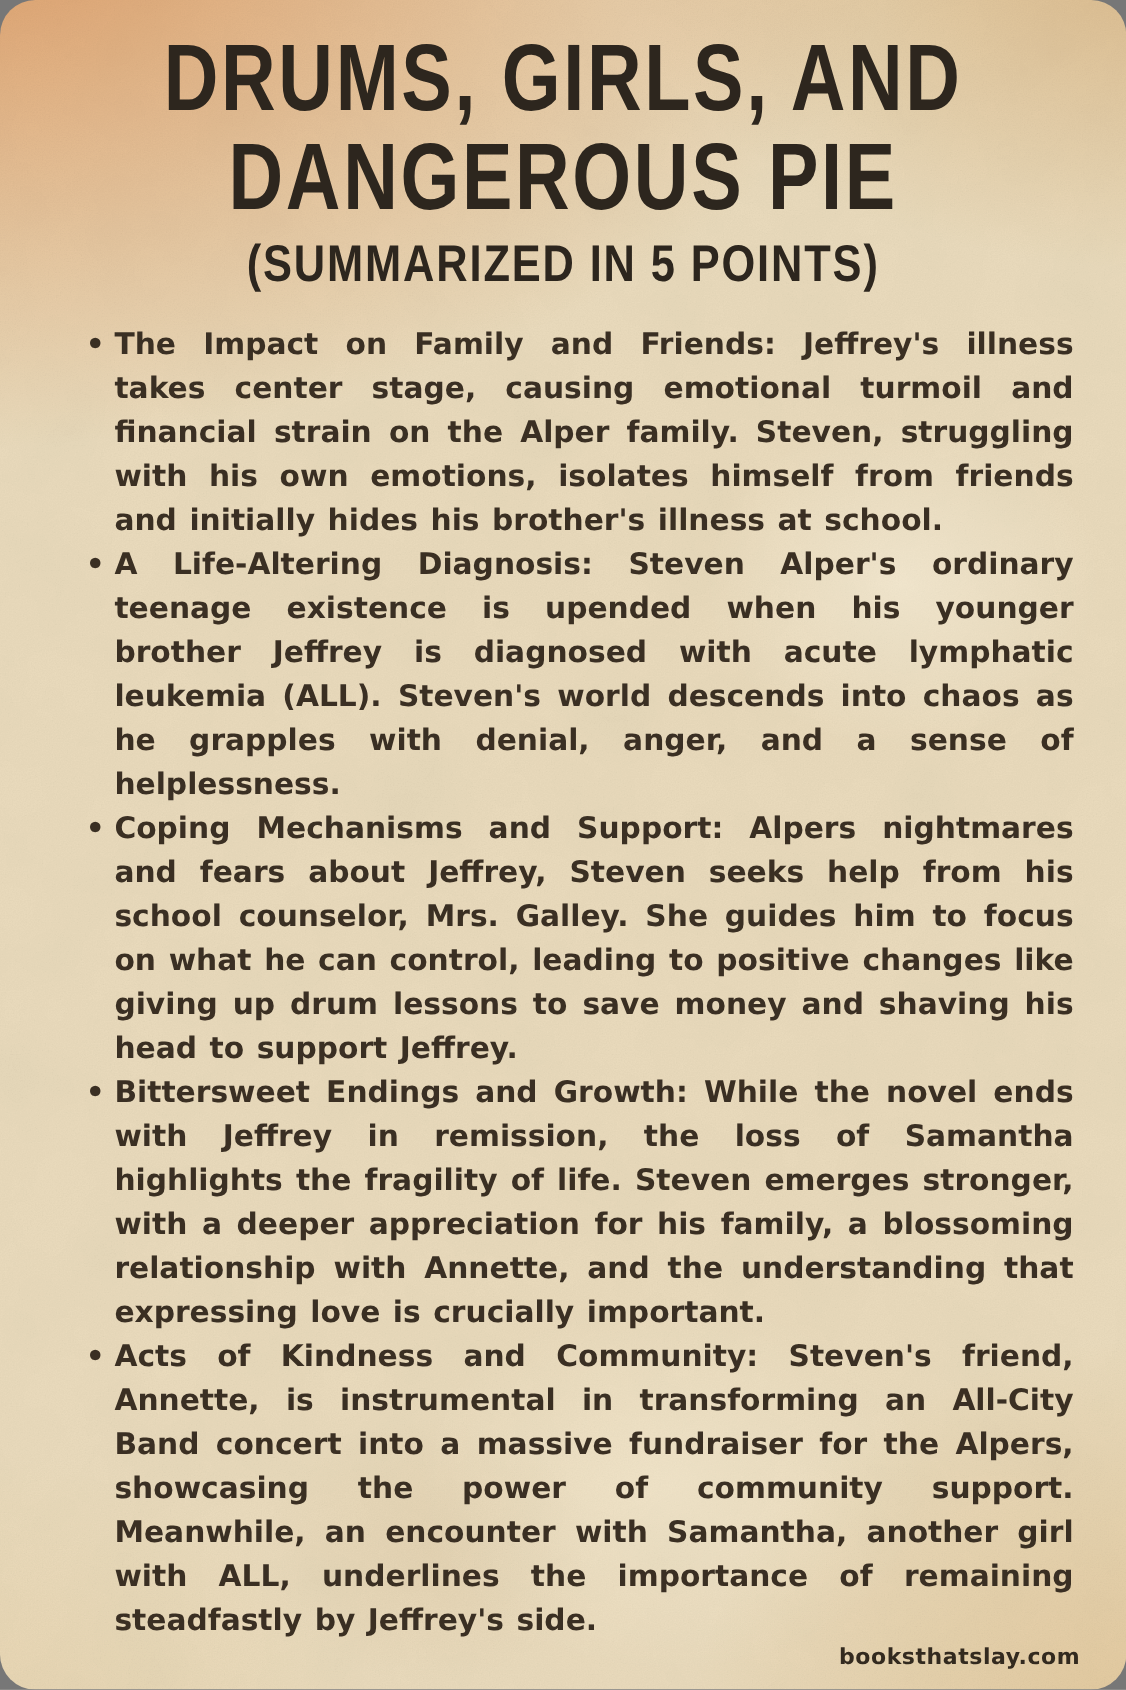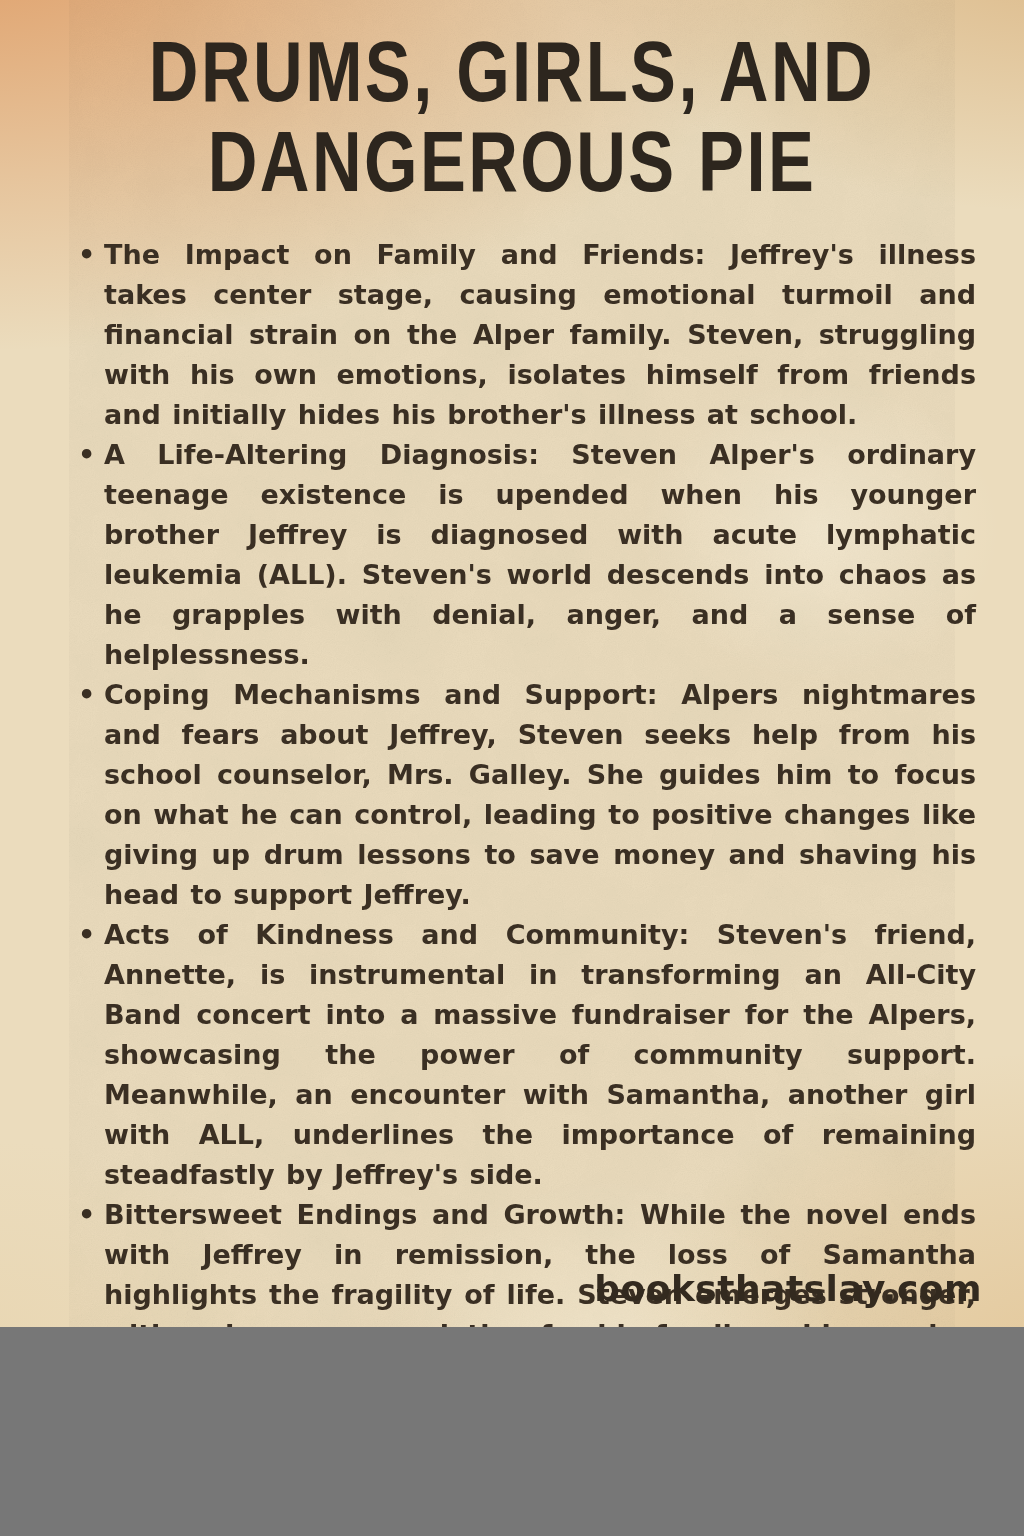--- a/index.html
+++ b/index.html
@@ -3,30 +3,31 @@
 <meta charset="utf-8">
 <style>
   html, body {
     margin: 0;
     padding: 0;
     background: #777;
   }
   .poster {
     position: relative;
     width: 1024px;
-    height: 1327px;
+    height: 1536px;
     margin: 0 auto;
     overflow: hidden;
     background:
       radial-gradient(115% 44% at -5% -6%, rgba(214,110,38,0.58) 0%, rgba(214,118,48,0.22) 46%, rgba(214,118,48,0) 74%),
       radial-gradient(72% 30% at 104% -5%, rgba(198,134,60,0.42) 0%, rgba(198,134,60,0) 70%),
       radial-gradient(60% 34% at 103% 103%, rgba(212,162,92,0.34) 0%, rgba(212,162,92,0) 70%),
       radial-gradient(52% 26% at -3% 104%, rgba(226,198,148,0.28) 0%, rgba(226,198,148,0) 70%),
       #ebdcbd;
     font-family: "DejaVu Sans", sans-serif;
+    border-radius: 32px;
   }
   .texture {
     position: absolute;
     inset: 0;
     width: 100%;
     height: 100%;
     mix-blend-mode: multiply;
     pointer-events: none;
   }
   .stain {
@@ -93,21 +94,21 @@
     position: absolute;
     left: -26px;
     top: 0;
     font-size: 27px;
     color: #3a2f23;
   }
   .site-credit {
     position: absolute;
     right: 42px;
     bottom: 18px;
-    font-size: 36px;
+    font-size: 20px;
     font-weight: bold;
     color: #332a1f;
     letter-spacing: 0.5px;
   }
 </style>
 </head>
 <body>
 
 <div class="poster">
 
@@ -132,25 +133,28 @@
 
   <div class="stain stain-light-right"></div>
   <div class="stain stain-light-bottom"></div>
   <div class="stain stain-smudge"></div>
 
   <header>
     <h1 class="title">
       <span class="title-line">DRUMS, GIRLS, AND</span>
       <span class="title-line">DANGEROUS PIE</span>
     </h1>
+    <div class="subtitle">
+      <span class="subtitle-line">(SUMMARIZED IN 5 POINTS)</span>
+    </div>
   </header>
 
   <ul class="points">
     <li>The Impact on Family and Friends: Jeffrey's illness takes center stage, causing emotional turmoil and financial strain on the Alper family. Steven, struggling with his own emotions, isolates himself from friends and initially hides his brother's illness at school.</li>
     <li>A Life-Altering Diagnosis: Steven Alper's ordinary teenage existence is upended when his younger brother Jeffrey is diagnosed with acute lymphatic leukemia (ALL). Steven's world descends into chaos as he grapples with denial, anger, and a sense of helplessness.</li>
     <li>Coping Mechanisms and Support: Alpers nightmares and fears about Jeffrey, Steven seeks help from his school counselor, Mrs. Galley. She guides him to focus on what he can control, leading to positive changes like giving up drum lessons to save money and shaving his head to support Jeffrey.</li>
+    <li>Bittersweet Endings and Growth: While the novel ends with Jeffrey in remission, the loss of Samantha highlights the fragility of life. Steven emerges stronger, with a deeper appreciation for his family, a blossoming relationship with Annette, and the understanding that expressing love is crucially important.</li>
     <li>Acts of Kindness and Community: Steven's friend, Annette, is instrumental in transforming an All-City Band concert into a massive fundraiser for the Alpers, showcasing the power of community support. Meanwhile, an encounter with Samantha, another girl with ALL, underlines the importance of remaining steadfastly by Jeffrey's side.</li>
-    <li>Bittersweet Endings and Growth: While the novel ends with Jeffrey in remission, the loss of Samantha highlights the fragility of life. Steven emerges stronger, with a deeper appreciation for his family, a blossoming relationship with Annette, and the understanding that expressing love is crucially important.</li>
   </ul>
 
   <div class="site-credit">booksthatslay.com</div>
 
 </div>
 
 </body></html>

